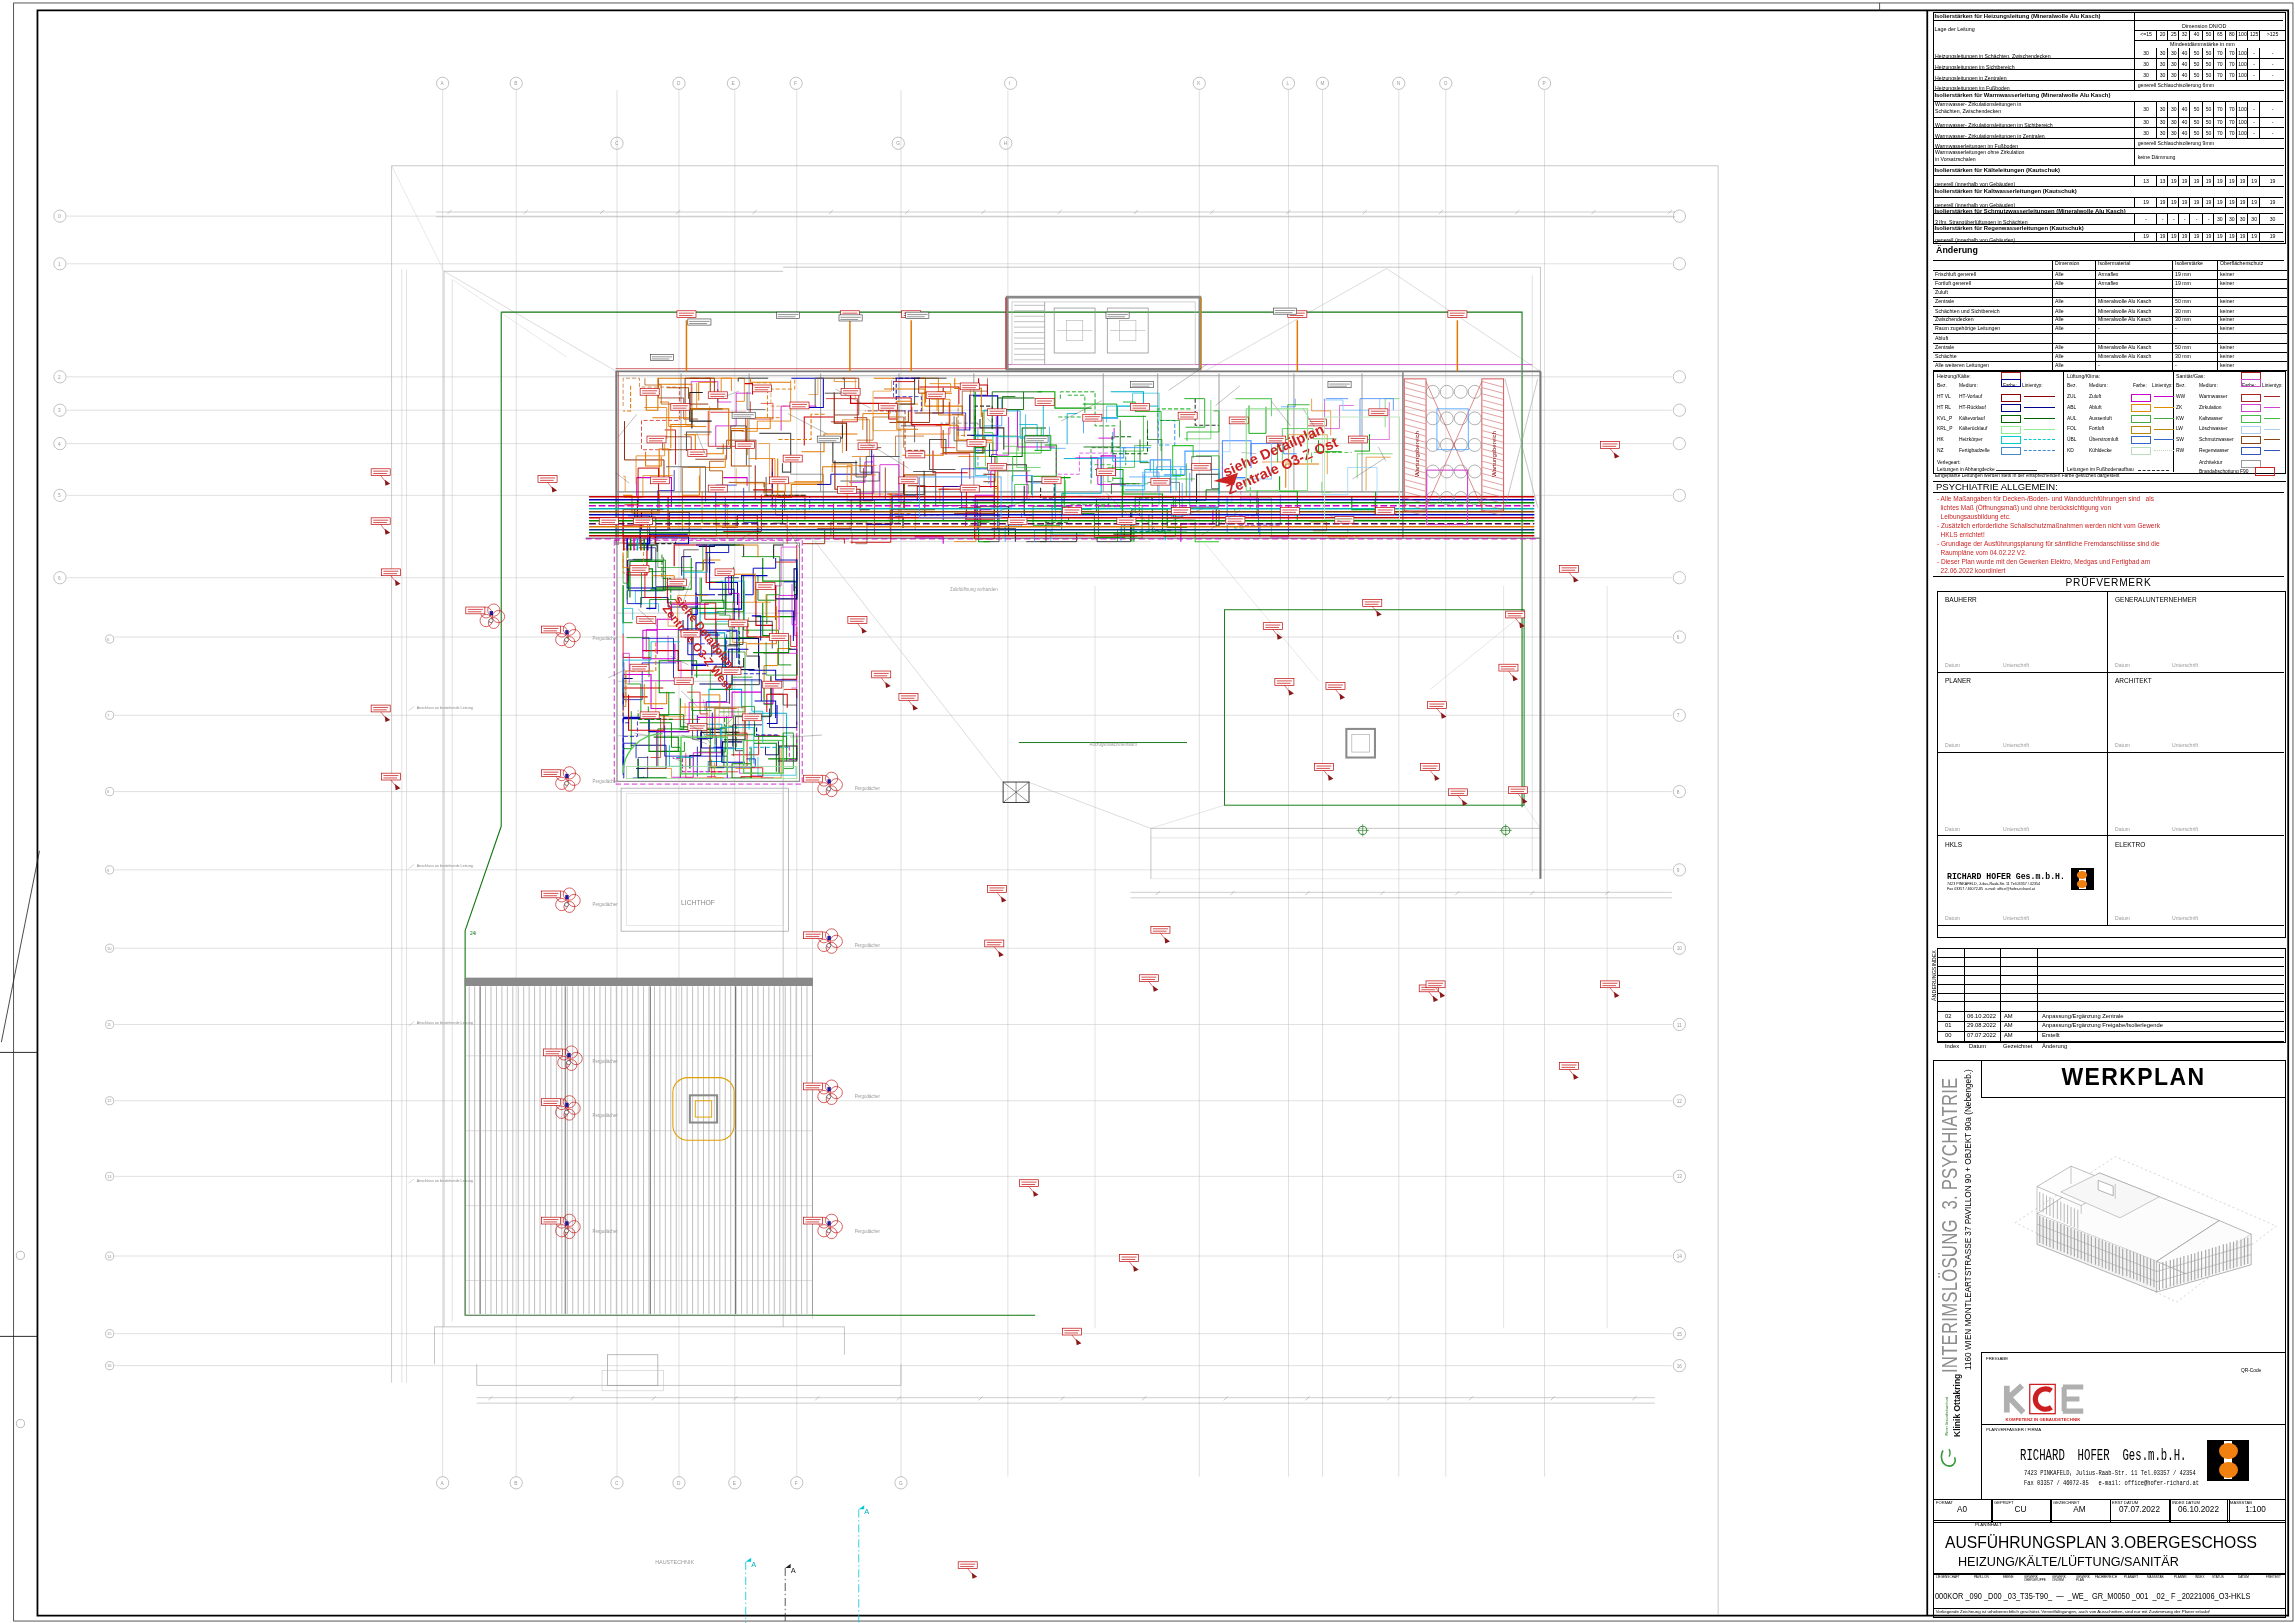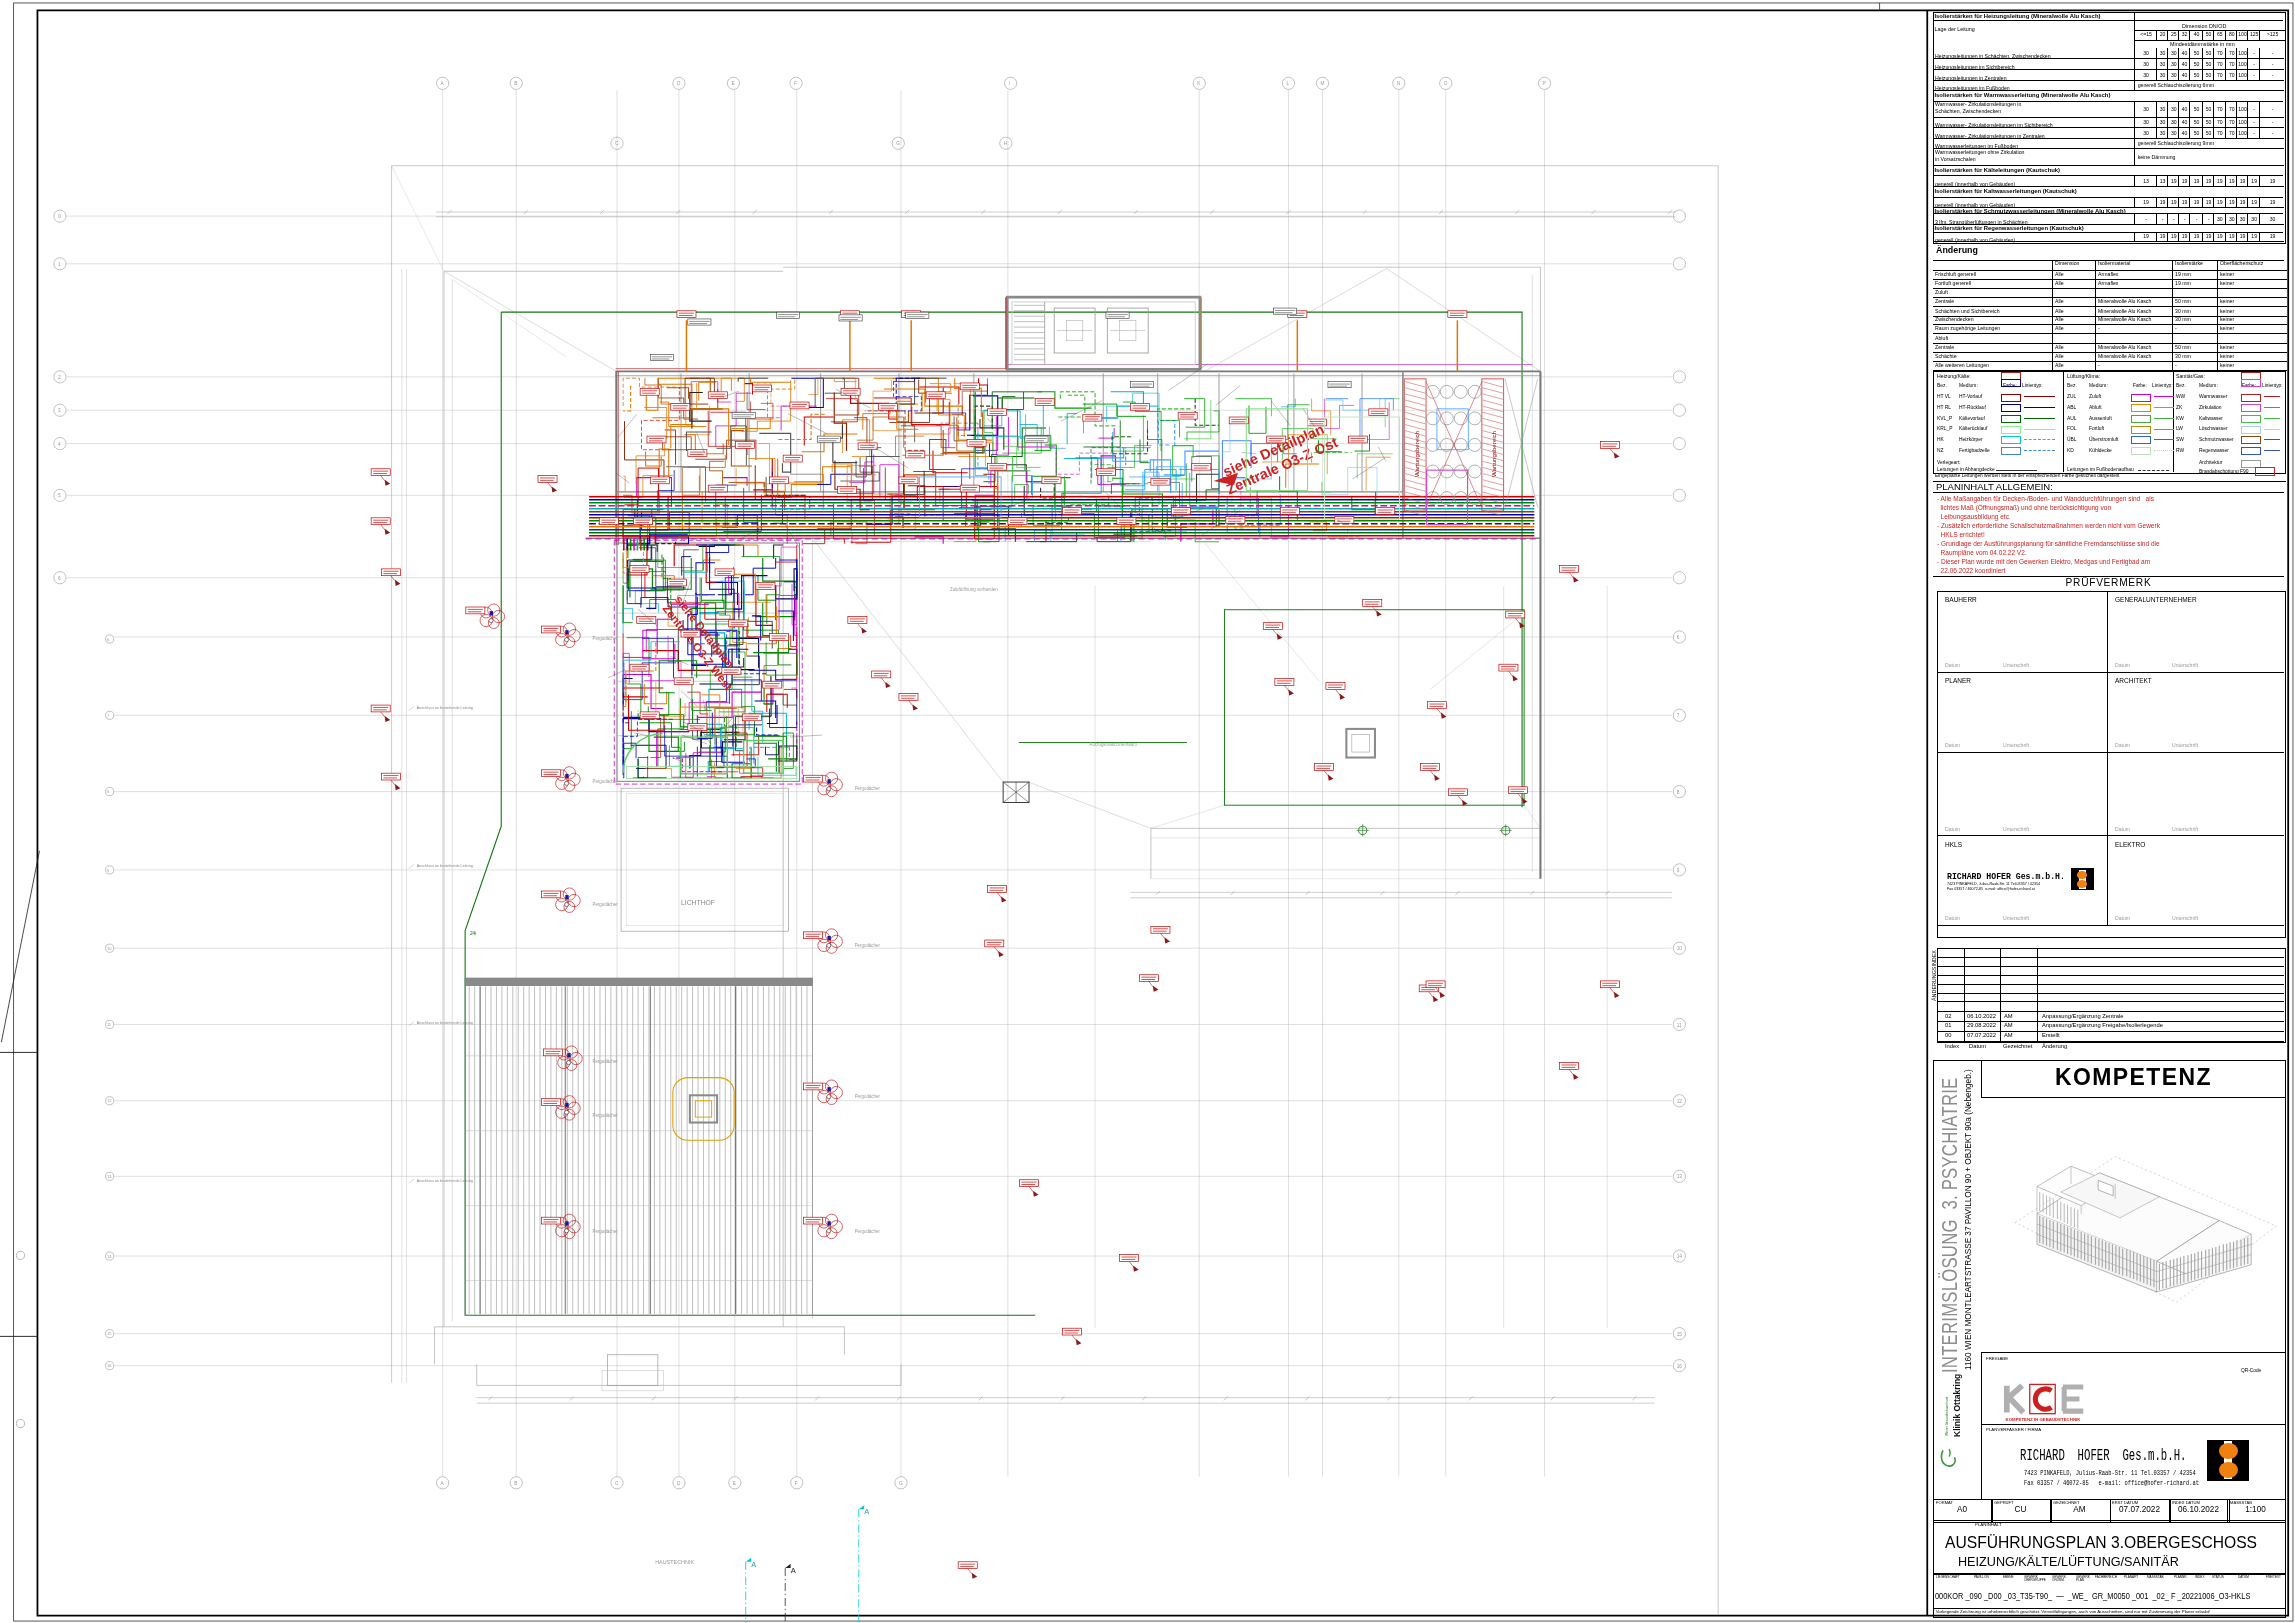--- a/index.html
+++ b/index.html
@@ -2346,21 +2346,21 @@
 <div class="abs" style="left:2241px;top:460px;width:17.7px;height:6.1px;border:1px solid #999;"></div>
 <div class="tt" style="left:1937px;top:460px;font-size:4.9px;font-weight:normal;color:#000;">Verlegeart:</div>
 <div class="tt" style="left:1937px;top:467px;font-size:4.9px;font-weight:normal;color:#000;">Leitungen in Abhangdecke</div>
 <div class="abs" style="left:1996px;top:470px;width:41px;height:0;border-top:1px solid #333;"></div>
 <div class="tt" style="left:2067px;top:467px;font-size:4.9px;font-weight:normal;color:#000;">Leitungen im Fußbodenaufbau</div>
 <div class="abs" style="left:2138px;top:470px;width:31px;height:0;border-top:1px dashed #333;"></div>
 <div class="tt" style="left:2199px;top:469px;font-size:4.9px;font-weight:normal;color:#000;">Brandabschottung F90</div>
 <div class="abs" style="left:2255px;top:467px;width:17.7px;height:6.8px;border:1.1px solid #cc2222;"></div>
 <div class="abs" style="left:1933px;top:473px;width:351px;height:8.2px;border-bottom:0.7px solid #000;font-size:4.8px;padding-left:2px;">Eingeplante Leitungen werden stets in der entsprechenden Farbe gestichelt dargestellt</div>
 
-<div class="tt" style="left:1936px;top:481px;font-size:9.5px;font-weight:normal;color:#000;">PLANINHALT ALLGEMEIN:</div>
+<div class="tt" style="left:1936px;top:481px;font-size:9.5px;font-weight:normal;color:#000;">PSYCHIATRIE ALLGEMEIN:</div>
 <div class="abs" style="left:1933px;top:492px;width:351px;height:0px;border-top:0.7px solid #000;"></div>
 <div class="tt" style="left:1937px;top:495px;font-size:6.5px;font-weight:normal;color:#cc2222;">- Alle Maßangaben für Decken-/Boden- und Wanddurchführungen sind&nbsp;&nbsp; als</div>
 <div class="tt" style="left:1937px;top:504px;font-size:6.5px;font-weight:normal;color:#cc2222;">&nbsp; lichtes Maß (Öffnungsmaß) und ohne berücksichtigung von</div>
 <div class="tt" style="left:1937px;top:513px;font-size:6.5px;font-weight:normal;color:#cc2222;">&nbsp; Leibungsausbildung etc.</div>
 <div class="tt" style="left:1937px;top:522px;font-size:6.5px;font-weight:normal;color:#cc2222;">- Zusätzlich erforderliche Schallschutzmaßnahmen werden nicht vom Gewerk</div>
 <div class="tt" style="left:1937px;top:531px;font-size:6.5px;font-weight:normal;color:#cc2222;">&nbsp; HKLS errichtet!</div>
 <div class="tt" style="left:1937px;top:540px;font-size:6.5px;font-weight:normal;color:#cc2222;">- Grundlage der Ausführungsplanung für sämtliche Fremdanschlüsse sind die</div>
 <div class="tt" style="left:1937px;top:549px;font-size:6.5px;font-weight:normal;color:#cc2222;">&nbsp; Raumpläne vom 04.02.22 V2.</div>
 <div class="tt" style="left:1937px;top:558px;font-size:6.5px;font-weight:normal;color:#cc2222;">- Dieser Plan wurde mit den Gewerken Elektro, Medgas und Fertigbad am</div>
 <div class="tt" style="left:1937px;top:567px;font-size:6.5px;font-weight:normal;color:#cc2222;">&nbsp; 22.06.2022 koordiniert</div>
@@ -2432,21 +2432,21 @@
 <div class="tt" style="left:2042px;top:1032px;font-size:5.8px;font-weight:normal;color:#000;">Erstellt</div>
 <div class="abs" style="left:1964px;top:948px;width:0.7px;height:93px;background:#000;"></div>
 <div class="abs" style="left:2000px;top:948px;width:0.7px;height:93px;background:#000;"></div>
 <div class="abs" style="left:2037px;top:948px;width:0.7px;height:93px;background:#000;"></div>
 <div class="tt" style="left:1945px;top:1043px;font-size:5.8px;font-weight:normal;color:#000;">Index</div>
 <div class="tt" style="left:1969px;top:1043px;font-size:5.8px;font-weight:normal;color:#000;">Datum</div>
 <div class="tt" style="left:2003px;top:1043px;font-size:5.8px;font-weight:normal;color:#000;">Gezeichnet</div>
 <div class="tt" style="left:2042px;top:1043px;font-size:5.8px;font-weight:normal;color:#000;">Änderung</div>
 
 <div class="abs" style="left:1933px;top:1060px;width:351px;height:556px;border:0.7px solid #000;"></div>
-<div class="abs" style="left:1981px;top:1060px;width:303px;height:33px;border-left:0.7px solid #000;border-bottom:0.7px solid #000;text-align:center;font-size:23px;font-weight:bold;padding-top:4.1px;letter-spacing:1.4px;">KOMPETENZ</div>
+<div class="abs" style="left:1981px;top:1060px;width:303px;height:33px;border-left:0.7px solid #000;border-bottom:0.7px solid #000;text-align:center;font-size:23px;font-weight:bold;padding-top:4.1px;letter-spacing:1.4px;">WERKPLAN</div>
 
 <div class="tt" style="left:1937px;top:1373px;font-size:22px;color:#8e8e8e;transform:rotate(-90deg) scaleX(0.76);transform-origin:0 0;letter-spacing:0.3px;">INTERIMSLÖSUNG&nbsp; 3. PSYCHIATRIE</div>
 <div class="tt" style="left:1964px;top:1370px;font-size:8.2px;color:#000;transform:rotate(-90deg);transform-origin:0 0;">1160 WIEN MONTLEARTSTRASSE 37 PAVILLON 90 + OBJEKT 90a (Nebengeb.)</div>
 
 <div class="tt" style="left:1952px;top:1437px;font-size:8.5px;font-weight:bold;color:#111;transform:rotate(-90deg);transform-origin:0 0;">Klinik Ottakring</div>
 <div class="tt" style="left:1945px;top:1436px;font-size:3.1px;color:#2a7a2a;transform:rotate(-90deg);transform-origin:0 0;">Wiener Gesundheitsverbund</div>
 <svg class="abs" style="left:1936px;top:1445px" width="22" height="30" viewBox="0 0 32 44">
 <path d="M10,8 q-5,11 1,19 q7,7 14,2 q5,-5 2,-11" stroke="#3a9a3a" stroke-width="2.4" fill="none"></path>
 <path d="M19,6 q3,6 0,11" stroke="#3a9a3a" stroke-width="2" fill="none"></path>
     </svg>

